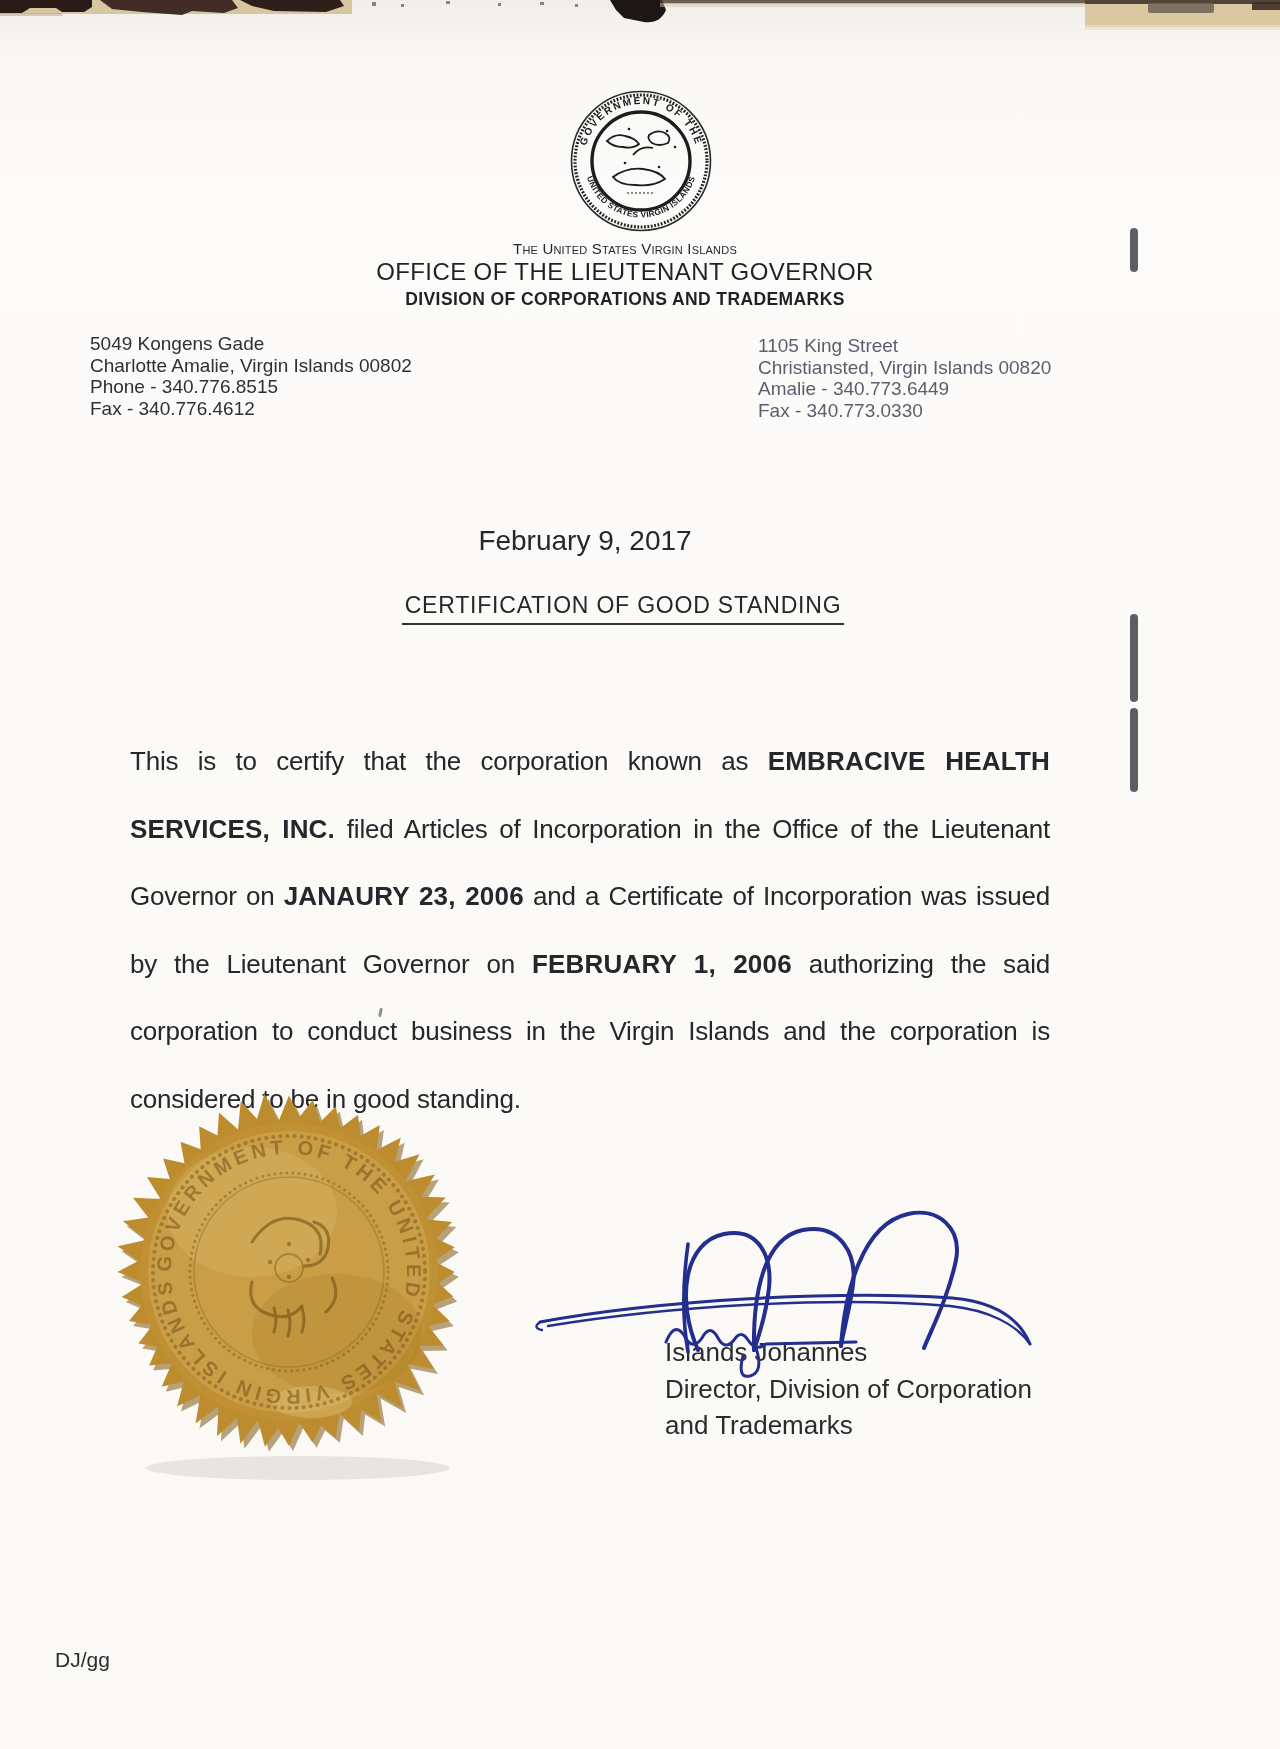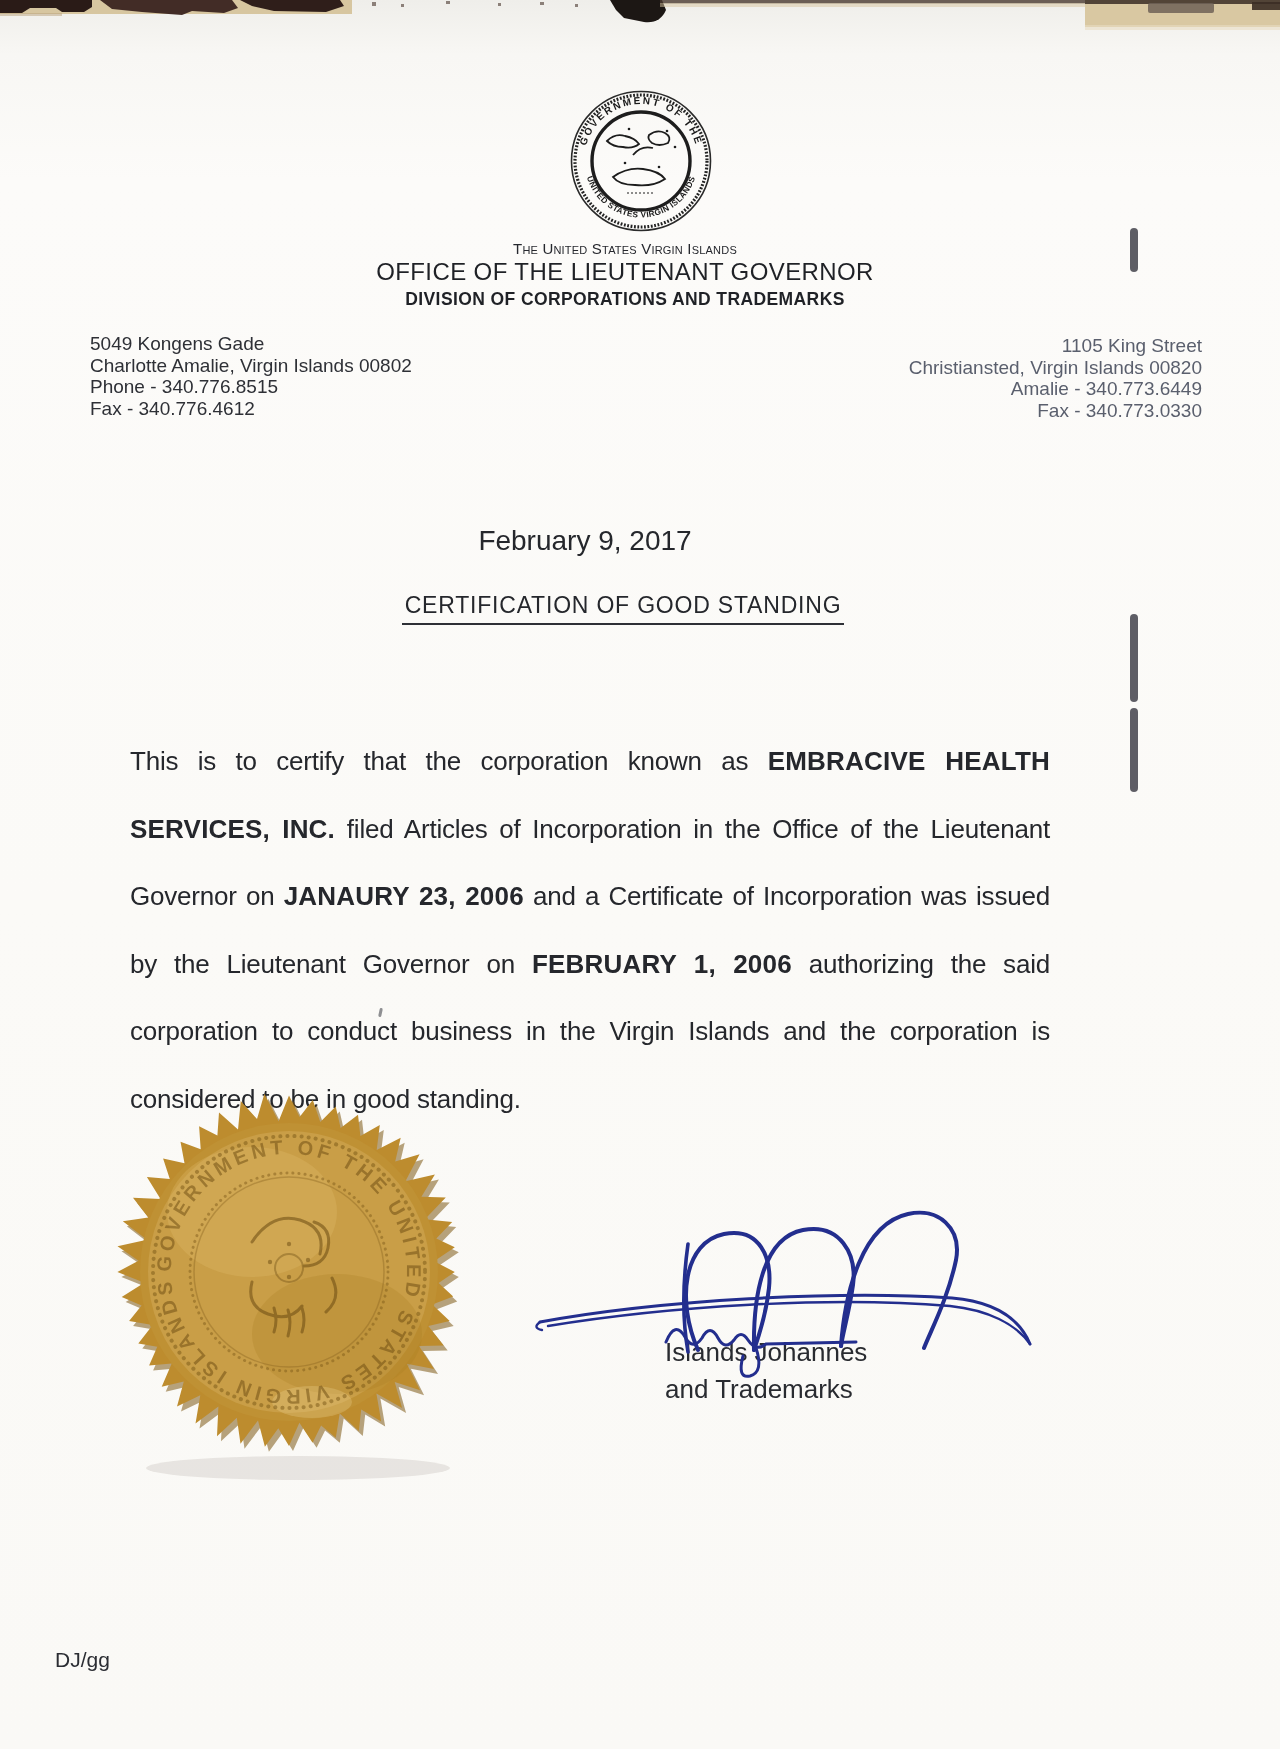--- a/index.html
+++ b/index.html
@@ -9,21 +9,21 @@
     font-family:"Liberation Sans",sans-serif;color:#2b2d33;
   }
   svg{display:block;}
   .abs{position:absolute;}
   .center-band{position:absolute;left:0;text-align:center;}
   .territory{top:240px;width:1250px;font-size:15px;font-variant:small-caps;letter-spacing:.2px;color:#26282e;}
   .office{top:258px;width:1250px;font-size:24px;letter-spacing:.4px;color:#1f2126;}
   .division{top:289px;width:1250px;font-size:17.5px;font-weight:bold;letter-spacing:.4px;color:#1f2126;}
   .addr{position:absolute;font-size:19px;line-height:21.5px;}
   .addr-left{left:90px;top:333px;color:#2e3036;}
-  .addr-right{left:802px;top:335px;width:400px;text-align:right;color:#5a5f6d;}
+  .addr-right{left:758px;top:335px;width:400px;text-align:left;color:#5a5f6d;}
   .date-line{top:525px;width:1170px;font-size:28px;color:#25272c;}
   .title-line{top:592px;width:1202px;font-size:23px;letter-spacing:.8px;color:#25272c;}
   .title-line .u{border-bottom:2.5px solid #2e3036;padding:0 3px 5px 3px;margin-left:44px;}
   .body-text{
     position:absolute;left:130px;top:728px;width:920px;
     font-size:26px;line-height:67.5px;letter-spacing:-.2px;
     text-align:justify;color:#25272c;
   }
   .b{font-weight:bold;letter-spacing:.2px;}
   .sig-block{position:absolute;left:665px;top:1334px;font-size:26px;line-height:36.5px;color:#292b30;}
@@ -147,20 +147,21 @@
     <g fill="#6b4b12" opacity=".5">
       <circle cx="168" cy="190" r="2.2"></circle>
         <circle cx="206" cy="188" r="2.2"></circle>
       <circle cx="187" cy="172" r="2.2"></circle>
         <circle cx="187" cy="205" r="2.2"></circle>
     </g>
   </svg>
 
   <div class="sig-block">
     <div>Islands Johannes</div>
+    <div>Director, Division of Corporation</div>
     <div>and Trademarks</div>
   </div>
 
   <svg class="abs" style="left:520px;top:1180px;pointer-events:none" width="560" height="230" viewBox="0 0 560 230">
     <g fill="none" stroke="#232e8e" stroke-linecap="round">
       <path d="M 168 64 C 163 100 162 138 168 172" stroke-width="3.6"></path>
       <path d="M 178 170 C 156 120 164 62 204 54 C 240 47 252 78 249 108 C 246 136 238 158 234 170" stroke-width="4"></path>
       <path d="M 234 170 C 233 118 242 58 283 50 C 320 43 337 74 333 105 C 329 133 323 152 321 166" stroke-width="4"></path>
       <path d="M 321 166 C 325 112 342 44 388 34 C 418 27 442 48 436 80 C 428 118 412 148 404 168" stroke-width="4"></path>
       <path d="M 146 162 q 9 -22 19 -5 q 8 14 17 1 q 8 -15 16 0 q 7 13 16 2 q 7 -11 14 0 q 8 12 18 4 l 90 -2" stroke-width="3"></path>

